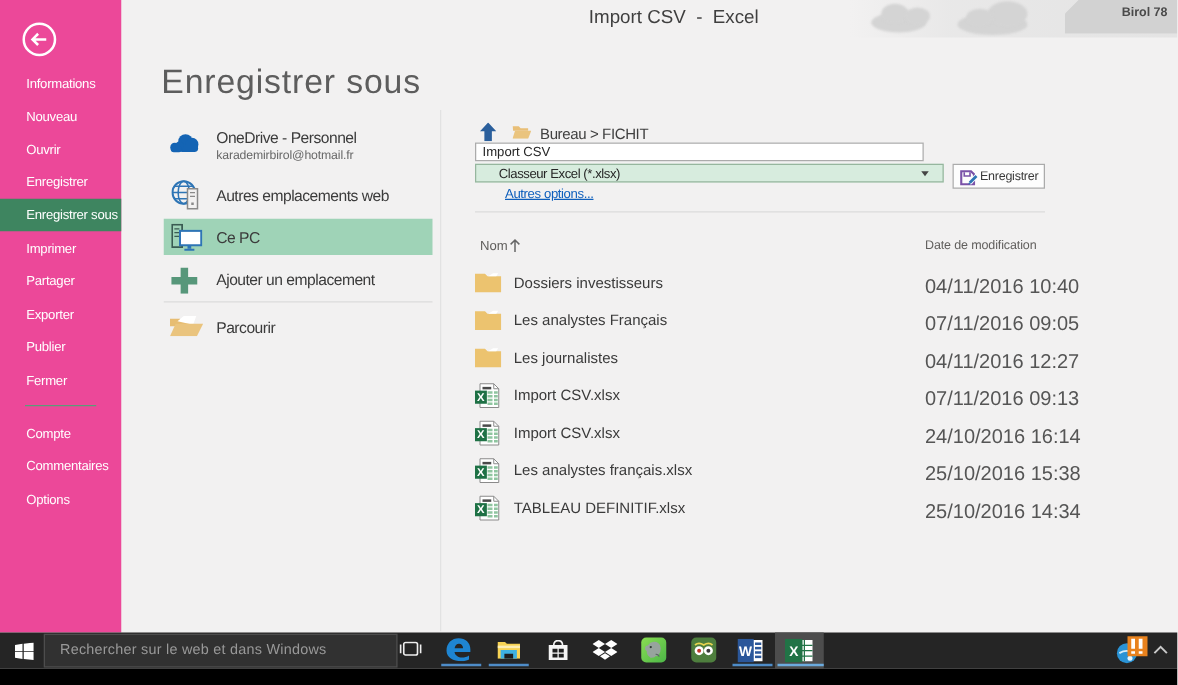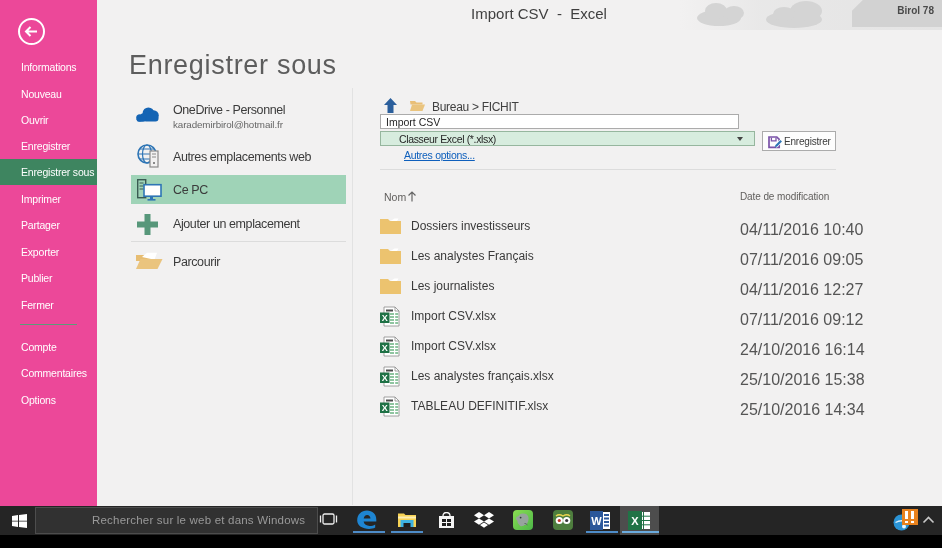--- a/index.html
+++ b/index.html
@@ -42,21 +42,21 @@
   
   #colhdr1 { left:384px; top:191px; font-size:10.5px; color:#605e5c; }
   #colhdr2 { left:740px; top:191px; font-size:10px; letter-spacing:-0.1px; color:#605e5c; }
   .fl-name { position:absolute; left:411px; font-size:12px; color:#3a3a3a; white-space:nowrap; }
   .fl-date { position:absolute; left:740px; font-size:16px; color:#555; }
 
   
   #taskbar { left:0; top:506px; width:942px; height:29px; background:#252525; }
   #blackstrip { left:0; top:535px; width:942px; height:13px; background:#000; }
   #searchbox { left:35px; top:507px; width:283px; height:27px; background:#313131; border:1px solid #4d4d4d; }
-  #searchtext { left:48px; top:514px; font-size:11.5px; color:#999; letter-spacing:0.2px;margin-left:44px; }
+  #searchtext { left:48px; top:514px; font-size:11.5px; color:#999; letter-spacing:0.2px; }
   .tunderline { position:absolute; top:531px; height:2px; background:#4e8cc8; }
   #xl-active { left:620px; top:506px; width:39px; height:29px; background:#4d4d4d; }
 </style>
 </head>
 <body>
 
 <div class="abs" style="left:680px; top:0; width:262px; height:30px; background:linear-gradient(90deg, rgba(228,228,228,0) 0%, rgba(225,225,225,0.55) 30%, rgba(222,222,222,0.7) 100%);"></div>
 <div class="abs blob" style="left:697px; top:10px; width:44px; height:16px;"></div>
 <div class="abs blob" style="left:705px; top:3px; width:22px; height:16px;"></div>
 <div class="abs blob" style="left:724px; top:6px; width:20px; height:14px;"></div>
@@ -207,21 +207,21 @@
     <rect x="10" y="13" width="4" height="2"></rect>
       <rect x="15.2" y="13" width="3" height="2"></rect>
     <rect x="10" y="16" width="4" height="2"></rect>
       <rect x="15.2" y="16" width="3" height="2"></rect>
   </g>
   <rect x="6" y="3.5" width="7" height="2" fill="#4a4a4a"></rect>
   <rect x="0" y="6.5" width="9.5" height="10.5" fill="#1e7145"></rect>
   <text x="4.7" y="14.8" font-size="9" font-weight="bold" fill="#fff" text-anchor="middle" font-family="Liberation Sans">X</text>
 </svg>
 <div class="fl-name" style="top:309px;">Import CSV.xlsx</div>
-<div class="fl-date" style="top:311px;">07/11/2016 09:12</div>
+<div class="fl-date" style="top:311px;">07/11/2016 09:13</div>
 
 <svg class="abs xlicon" style="left:380px; top:336px;" width="21" height="21" viewBox="0 0 21 21">
   <use href="#xlf"></use>
 </svg>
 <div class="fl-name" style="top:339px;">Import CSV.xlsx</div>
 <div class="fl-date" style="top:341px;">24/10/2016 16:14</div>
 
 <svg class="abs xlicon" style="left:380px; top:366px;" width="21" height="21" viewBox="0 0 21 21">
   <use href="#xlf"></use>
 </svg>

